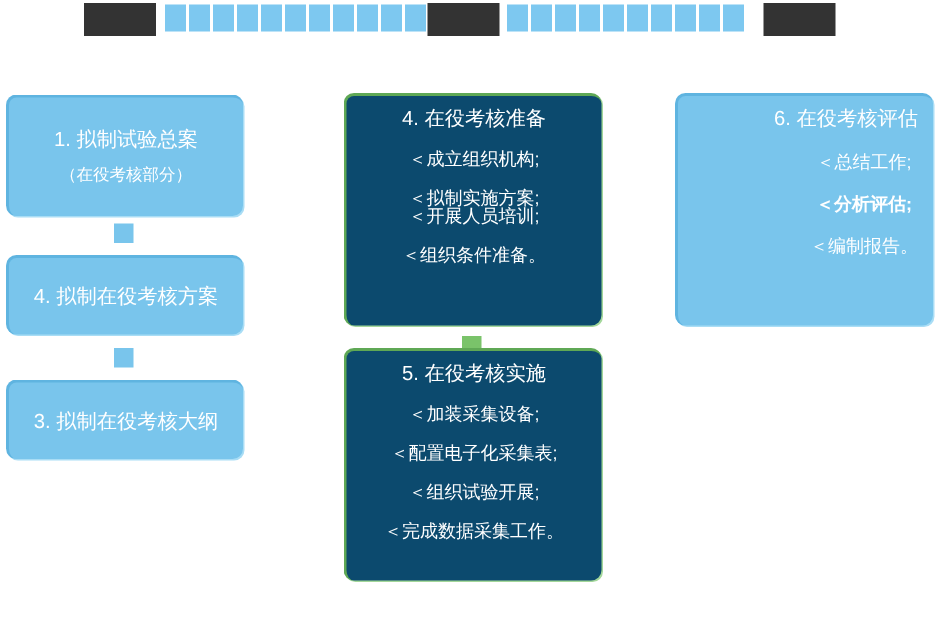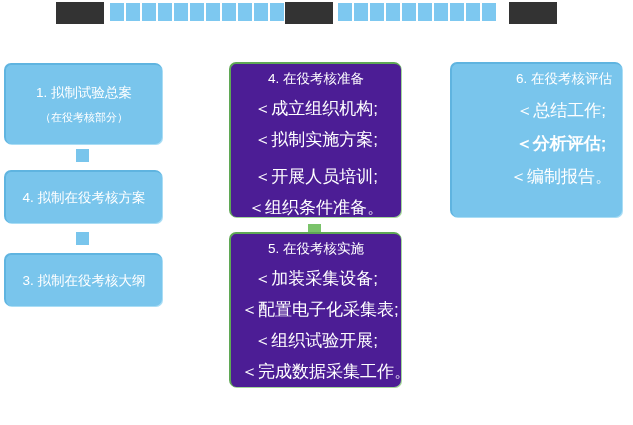--- a/index.html
+++ b/index.html
@@ -52,21 +52,21 @@
     padding: 8px 10px;
     line-height: 1.0;
   }
   .flow-box.blue {
     background: #79c5ec;
     border-top: 2px solid #5fb4e0;
     border-left: 2px solid #5fb4e0;
     box-shadow: 1px 1px 0 #a9ddf5;
   }
   .flow-box.green {
-    background: #4c1d95;
+    background: #0c4a6e;
     border-top: 2px solid #5fa855;
     border-left: 2px solid #5fa855;
     box-shadow: 1px 1px 0 #a3d79a;
   }
 
   .box-title {
     font-size: 13.5px;
     text-align: center;
     white-space: nowrap;
   }
@@ -74,21 +74,21 @@
     font-size: 11px;
     text-align: center;
     white-space: nowrap;
   }
   .bullet-list {
     list-style: none;
     margin: 0;
     padding: 0;
   }
   .bullet-item {
-    font-size: 17px;
+    font-size: 12px;
     white-space: nowrap;
     text-align: center;
   }
 
   
   .centered {
     display: flex;
     flex-direction: column;
     justify-content: center;
     align-items: center;
@@ -173,21 +173,21 @@
   <div id="conn2" class="connector blue"></div>
 
   <div id="box3" class="flow-box blue centered">
     <div class="box-title">3. 拟制在役考核大纲</div>
   </div>
 
   <div id="box4" class="flow-box green listbox">
     <div class="box-title" style="margin-bottom:14px;">4. 在役考核准备</div>
     <ul class="bullet-list">
       <li class="bullet-item" style="margin-bottom:14px;">＜成立组织机构;</li>
-      <li class="bullet-item" style="margin-bottom:20px;">＜拟制实施方案;</li>
+      <li class="bullet-item" style="margin-bottom:0;">＜拟制实施方案;</li>
       <li class="bullet-item" style="margin-bottom:14px;">＜开展人员培训;</li>
       <li class="bullet-item">＜组织条件准备。</li>
     </ul>
   </div>
 
   <div id="conn3" class="connector green"></div>
 
   <div id="box5" class="flow-box green listbox">
     <div class="box-title" style="margin-bottom:14px;">5. 在役考核实施</div>
     <ul class="bullet-list">

